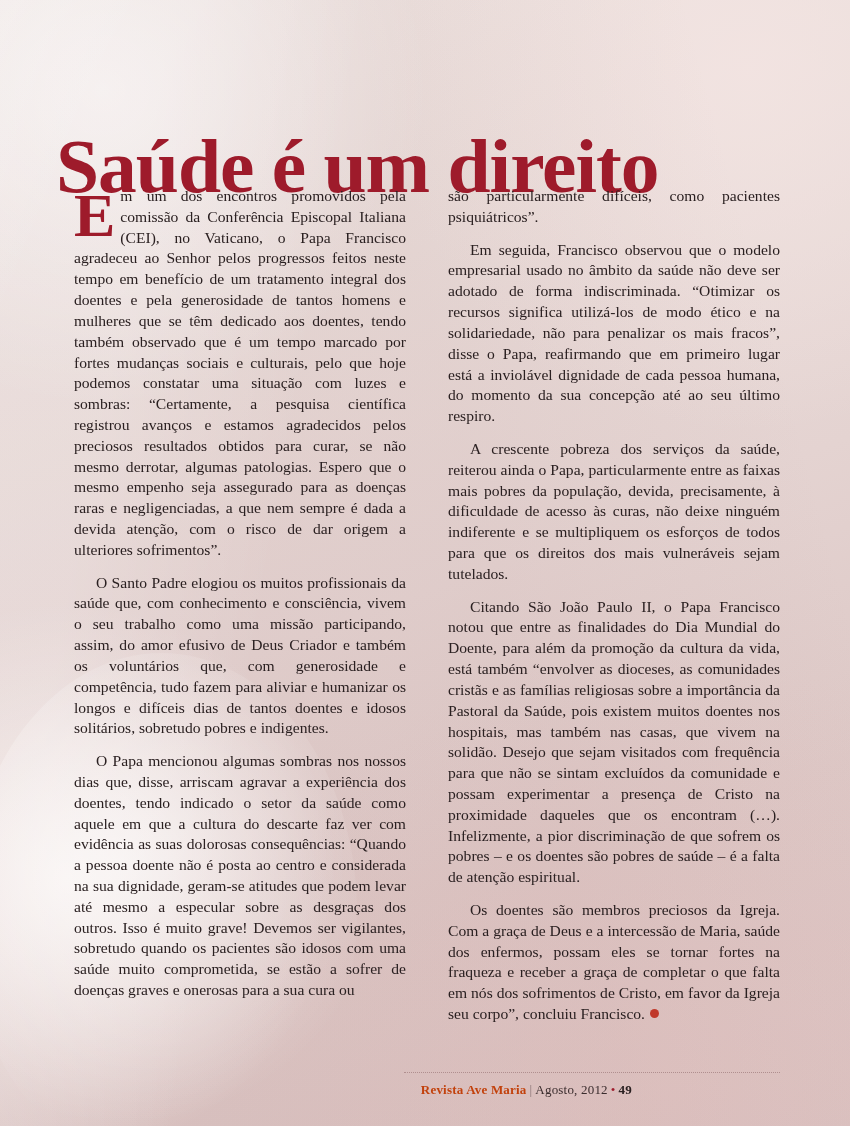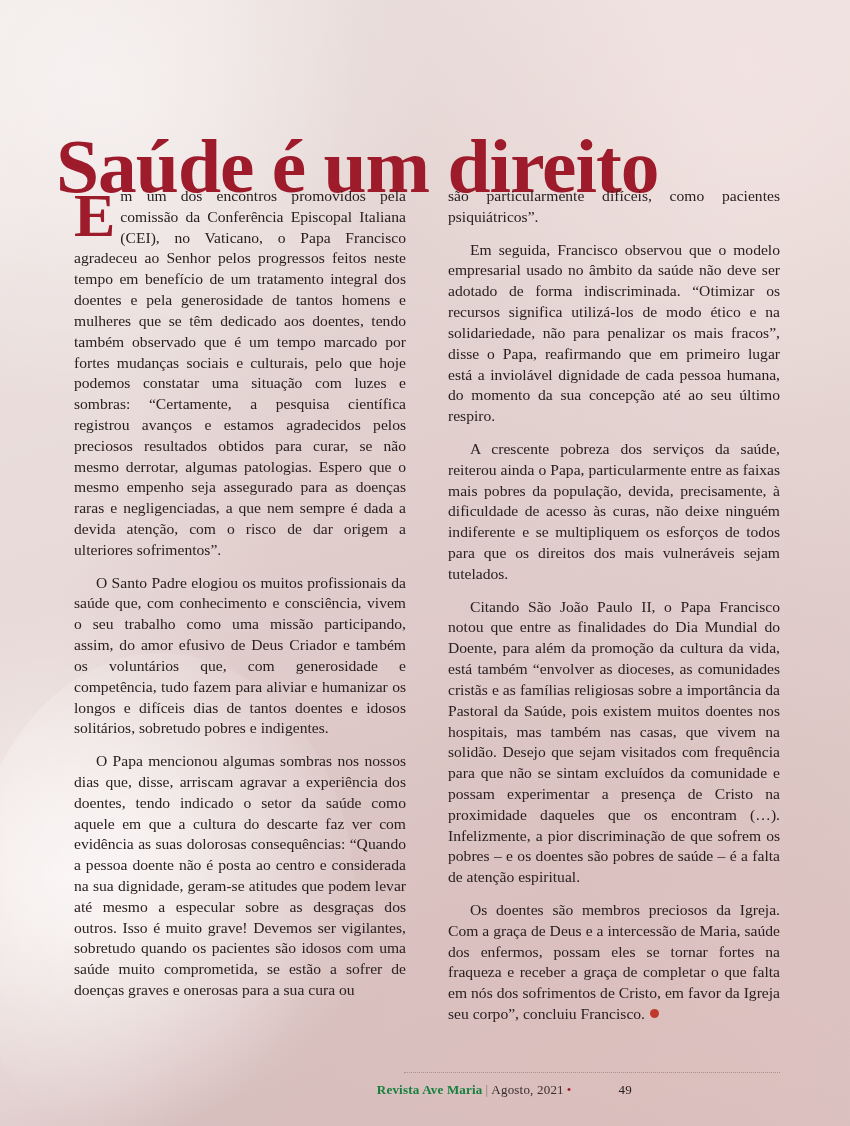--- a/index.html
+++ b/index.html
@@ -132,30 +132,29 @@
   .footer {
     position: absolute;
     right: 68px;
     top: 1082px;
     font-size: 13px;
     color: #3a2c2d;
     letter-spacing: 0.2px;
   }
   .footer .brand {
     font-weight: 700;
-    color: #15803d;
+    color: #c2410c;
   }
   .footer .sep {
     color: #8a7374;
     margin: 0 3px;
   }
   .footer .pg {
-    font-weight: 400;
+    font-weight: 700;
     color: #2a2021;
-    margin-left: 44px;
   }
   .footer .dot {
     color: #9e1b2b;
     margin: 0 3px;
   }
 </style>
 </head>
 <body>
 
 <div class="page"></div>
@@ -178,16 +177,16 @@
       <p>A crescente pobreza dos serviços da saúde, reiterou ainda o Papa, particularmente entre as faixas mais pobres da população, devida, precisamente, à dificuldade de acesso às curas, não deixe ninguém indiferente e se multipliquem os esforços de todos para que os direitos dos mais vulneráveis sejam tutelados.</p>
       <p>Citando São João Paulo II, o Papa Francisco notou que entre as finalidades do Dia Mundial do Doente, para além da promoção da cultura da vida, está também “envolver as dioceses, as comunidades cristãs e as famílias religiosas sobre a importância da Pastoral da Saúde, pois existem muitos doentes nos hospitais, mas também nas casas, que vivem na solidão. Desejo que sejam visitados com frequência para que não se sintam excluídos da comunidade e possam experimentar a presença de Cristo na proximidade daqueles que os encontram (…). Infelizmente, a pior discriminação de que sofrem os pobres – e os doentes são pobres de saúde – é a falta de atenção espiritual.</p>
       <p><span>Os doentes são membros preciosos da Igreja. Com a graça de Deus e a intercessão de Maria, saúde dos enfermos, possam eles se tornar fortes na fraqueza e receber a graça de completar o que falta em nós dos sofrimentos de Cristo, em favor da Igreja seu corpo”, concluiu Francisco.</span><span class="endmark"></span></p>
     </div>
 
   </div>
 
   <div class="footer-rule"></div>
 
   <div class="footer">
-    <span class="brand">Revista Ave Maria</span><span class="sep">|</span><span>Agosto, 2021</span><span class="dot">•</span><span class="pg">49</span>
+    <span class="brand">Revista Ave Maria</span><span class="sep">|</span><span>Agosto, 2012</span><span class="dot">•</span><span class="pg">49</span>
   </div>
 
 </div>
 
 </body></html>

